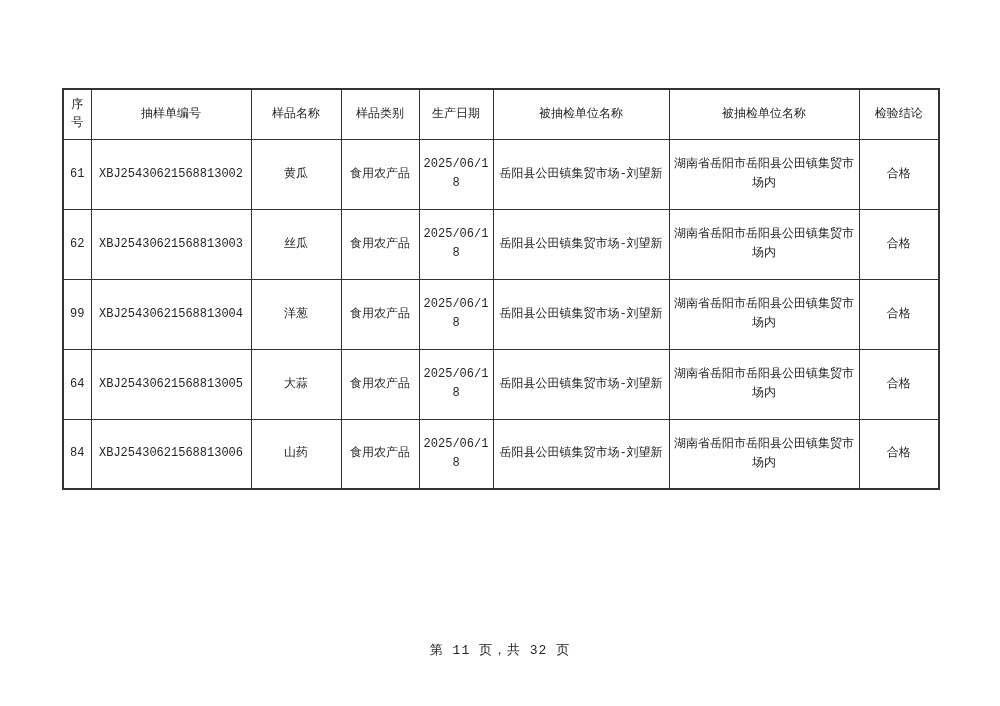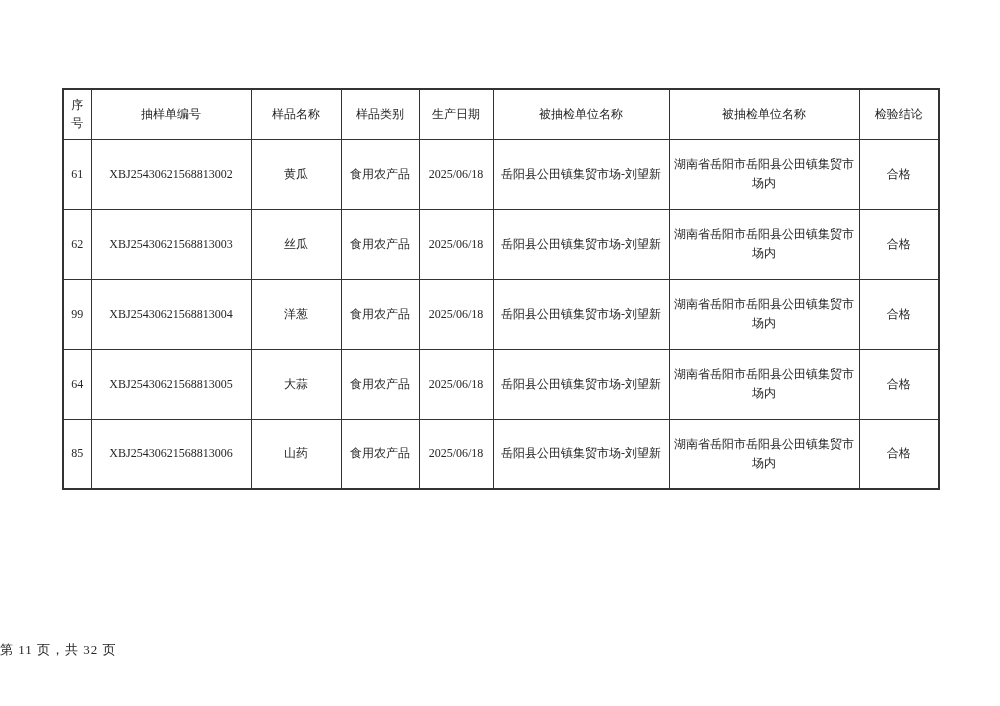--- a/index.html
+++ b/index.html
@@ -5,21 +5,21 @@
   html, body {
     margin: 0;
     padding: 0;
     background: #ffffff;
   }
   .page {
     position: relative;
     width: 1000px;
     height: 706px;
     background: #ffffff;
-    font-family: Liberation Serif, serif;
+    font-family: Liberation Mono, monospace;
     color: #262626;
     overflow: hidden;
     border-radius: 11px;
   }
   table.sampling-table {
     position: absolute;
     left: 62px;
     top: 88px;
     width: 876px;
     border-collapse: collapse;
@@ -46,21 +46,21 @@
   col.c-cat     { width: 78px; }
   col.c-date    { width: 74px; }
   col.c-unit    { width: 176px; }
   col.c-addr    { width: 190px; }
   col.c-result  { width: 80px; }
   .page-footer {
     position: absolute;
     left: 0;
     top: 641px;
     width: 100%;
-    text-align: left;
+    text-align: center;
     font-size: 13px;
     color: #262626;
     letter-spacing: 1px;
   }
 </style>
 </head>
 <body>
 
 <div class="page">
 
@@ -122,21 +122,21 @@
       <td>64</td>
       <td>XBJ25430621568813005</td>
       <td>大蒜</td>
       <td>食用农产品</td>
       <td>2025/06/18</td>
       <td>岳阳县公田镇集贸市场-刘望新</td>
       <td>湖南省岳阳市岳阳县公田镇集贸市场内</td>
       <td>合格</td>
     </tr>
         <tr>
-      <td>85</td>
+      <td>84</td>
       <td>XBJ25430621568813006</td>
       <td>山药</td>
       <td>食用农产品</td>
       <td>2025/06/18</td>
       <td>岳阳县公田镇集贸市场-刘望新</td>
       <td>湖南省岳阳市岳阳县公田镇集贸市场内</td>
       <td>合格</td>
     </tr>
       </tbody>
   </table>

